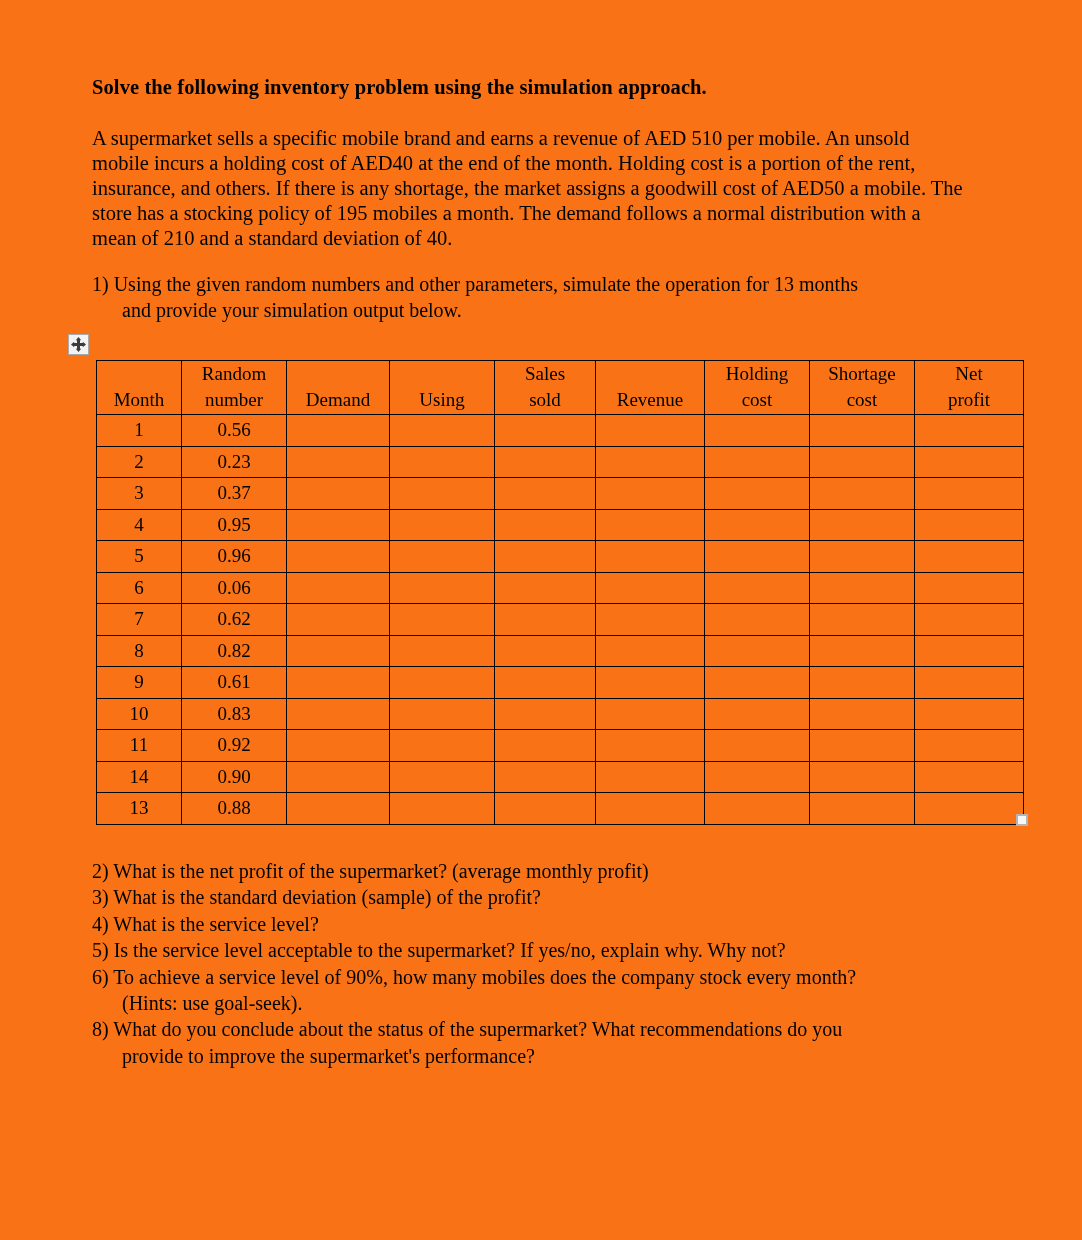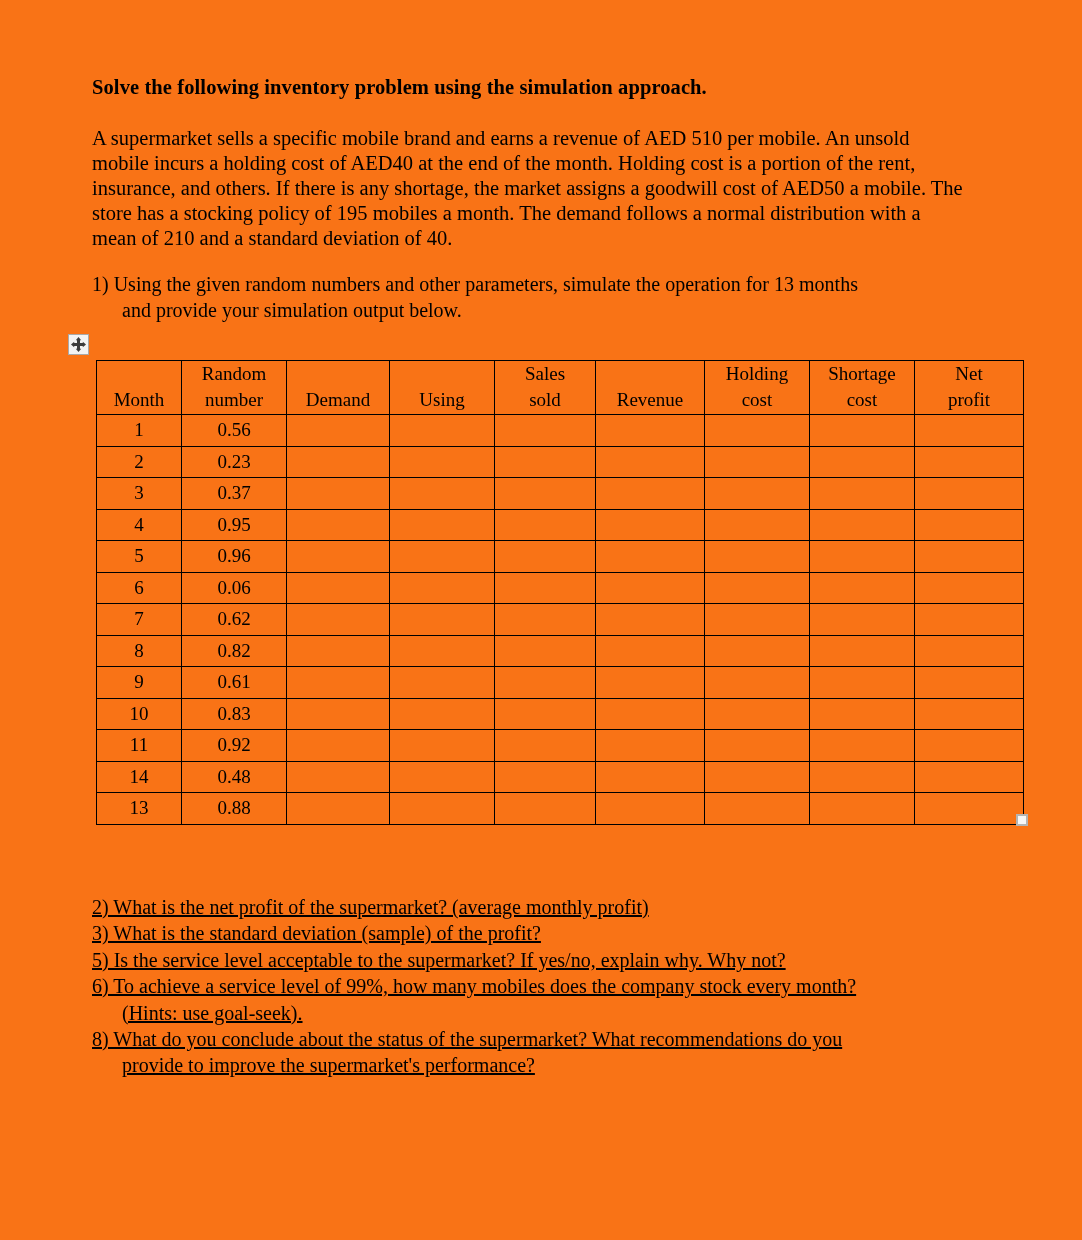--- a/index.html
+++ b/index.html
@@ -126,23 +126,22 @@
     width: 12px;
     height: 12px;
     background: #f7f7f7;
     border: 2px solid #b4b4b4;
     box-sizing: border-box;
   }
 
   .questions {
     position: absolute;
     left: 92px;
-    top: 894px;
+    top: 858px;
     width: 900px;
-    text-decoration: underline;
   }
 </style>
 </head>
 <body>
 
 <div class="page">
 
   <div class="content">
     <p class="doc-heading">Solve the following inventory problem using the simulation approach.</p>
 
@@ -314,21 +313,21 @@
             <td class="data"></td>
             <td class="data"></td>
             <td class="data"></td>
             <td class="data"></td>
             <td class="data"></td>
             <td class="data"></td>
             <td class="data"></td>
           </tr>
           <tr>
             <td class="data">14</td>
-            <td class="data">0.48</td>
+            <td class="data">0.90</td>
             <td class="data"></td>
             <td class="data"></td>
             <td class="data"></td>
             <td class="data"></td>
             <td class="data"></td>
             <td class="data"></td>
             <td class="data"></td>
           </tr>
           <tr>
             <td class="data">13</td>
@@ -343,20 +342,21 @@
           </tr>
         </tbody>
     </table>
   </div>
 
   <div class="resize-handle"></div>
 
   <div class="questions" id="questions-list">
       <p class="q-item">2) What is the net profit of the supermarket? (average monthly profit)</p>
       <p class="q-item">3) What is the standard deviation (sample) of the profit?</p>
+      <p class="q-item">4) What is the service level?</p>
       <p class="q-item">5) Is the service level acceptable to the supermarket? If yes/no, explain why. Why not?</p>
-      <p class="q-item">6) To achieve a service level of 99%, how many mobiles does the company stock every month?
+      <p class="q-item">6) To achieve a service level of 90%, how many mobiles does the company stock every month?
       (Hints: use goal-seek).</p>
       <p class="q-item">8) What do you conclude about the status of the supermarket? What recommendations do you
       provide to improve the supermarket's performance?</p>
     </div>
 
 </div>
 
 </body></html>

